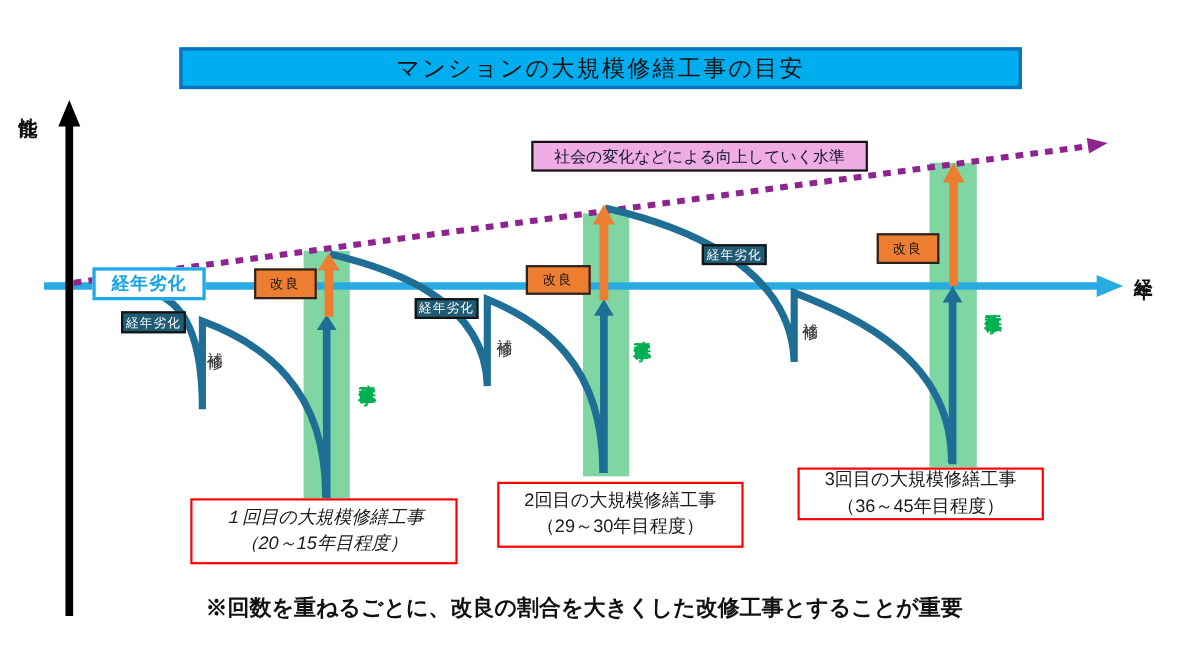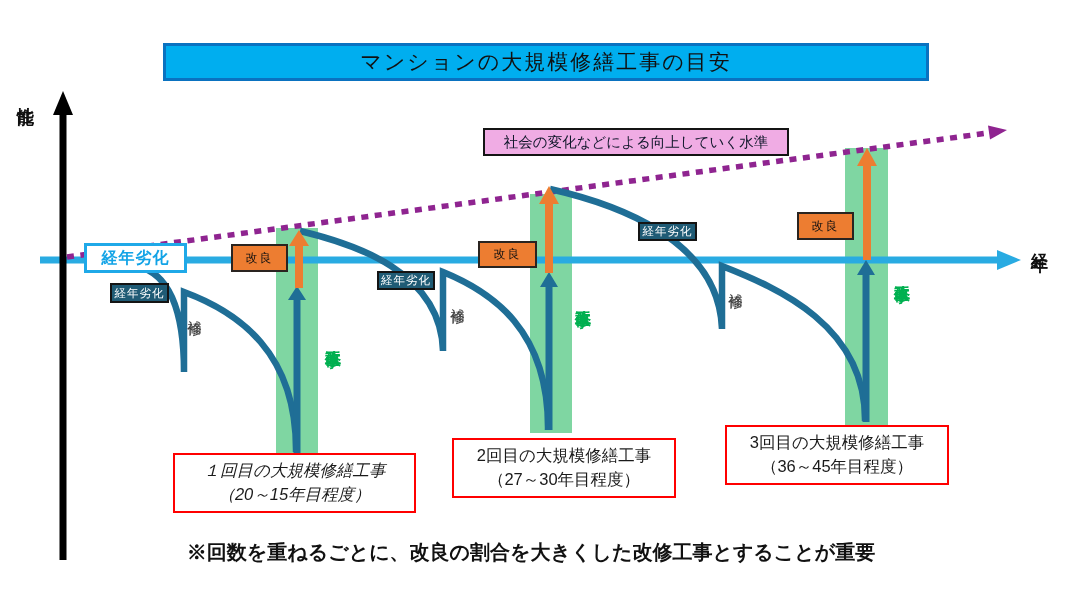--- a/index.html
+++ b/index.html
@@ -89,21 +89,21 @@
   <div class="abs kaishu vtext" style="left:325px;top:337px;">改修工事</div>
   <div class="abs kaishu vtext" style="left:575px;top:297px;">改修工事</div>
   <div class="abs kaishu vtext" style="left:894px;top:272px;">改修工事</div>
 
   <div class="abs red-box" style="left:173px;top:453px;width:243px;height:60px;font-style:italic;">
     <span>１回目の大規模修繕工事</span>
     <span>（20～15年目程度）</span>
   </div>
   <div class="abs red-box" style="left:452px;top:438px;width:224px;height:60px;">
     <span>2回目の大規模修繕工事</span>
-    <span>（27～30年目程度）</span>
+    <span>（29～30年目程度）</span>
   </div>
-  <div class="abs red-box" style="left:725px;top:425px;width:224px;height:60px;">
+  <div class="abs red-box" style="left:725px;top:425px;width:224px;height:48px;">
     <span>3回目の大規模修繕工事</span>
     <span>（36～45年目程度）</span>
   </div>
 
   <div class="abs note">※回数を重ねるごとに、改良の割合を大きくした改修工事とすることが重要</div>
 </div>
 
 </body></html>

